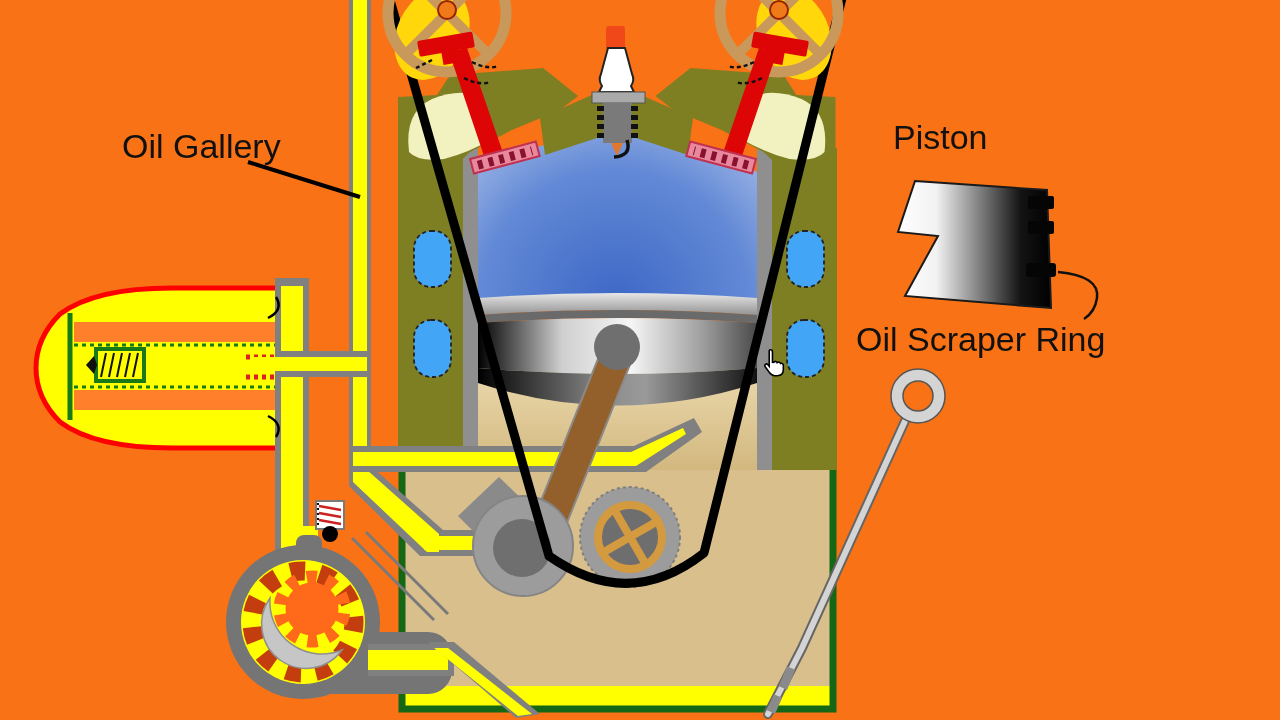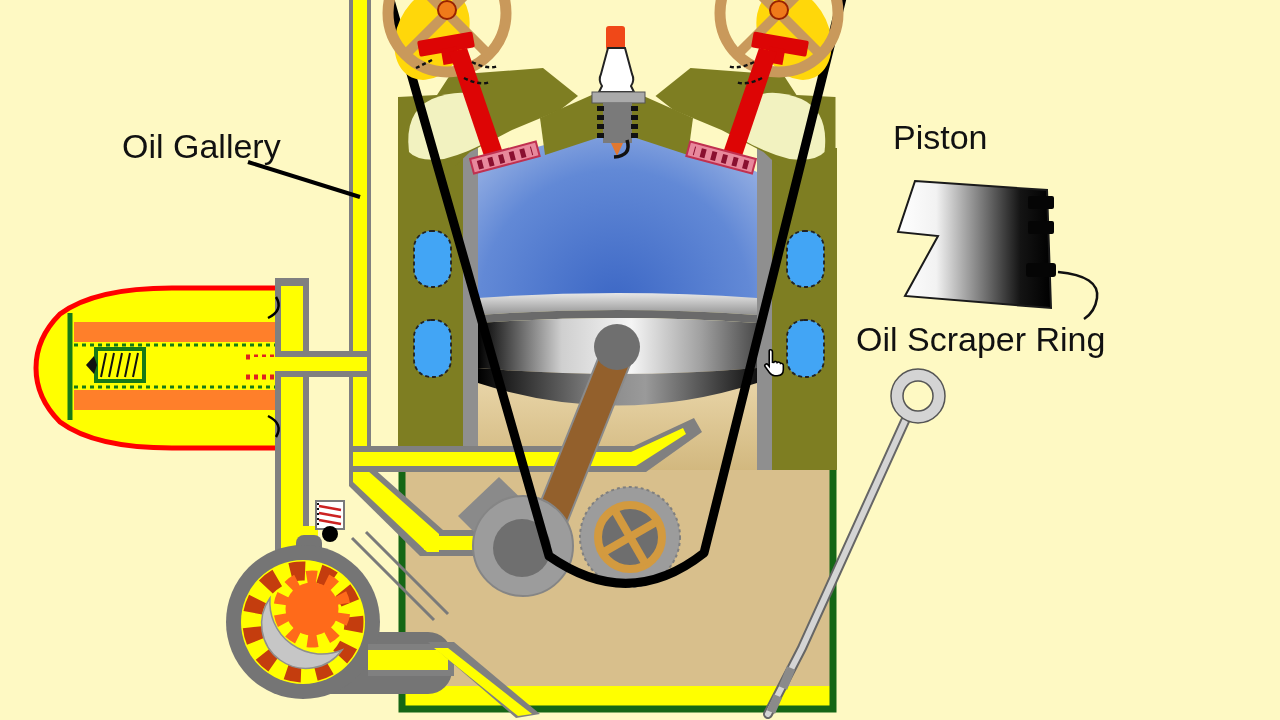--- a/index.html
+++ b/index.html
@@ -1,16 +1,16 @@
 <!DOCTYPE html>
 <html><head>
 <meta charset="utf-8">
 <style>
   html,body{margin:0;padding:0;background:#fff;}
-  .stage{position:relative;width:1280px;height:720px;background:#fef9c3;overflow:hidden;}
+  .stage{position:relative;width:1280px;height:720px;background:#f97316;overflow:hidden;}
   .stage svg{position:absolute;left:0;top:0;}
   text.lbl{font-family:"Liberation Sans",sans-serif;font-size:34px;fill:#111;}
 </style>
 </head>
 <body>
 
 <div class="stage">
 <svg width="1280" height="720" viewBox="0 0 1280 720">
   <defs>
     <radialGradient id="chamberGrad" gradientUnits="userSpaceOnUse" cx="615" cy="305" r="270">

